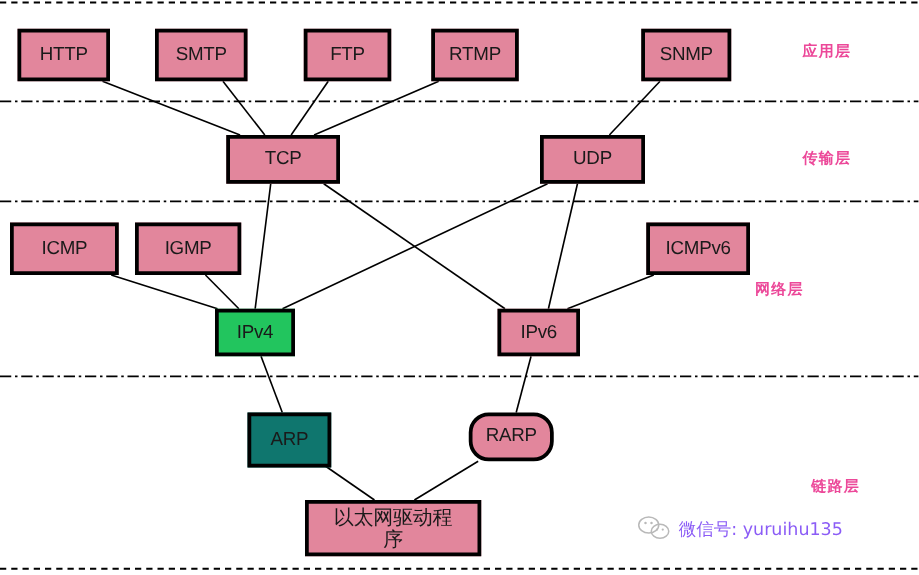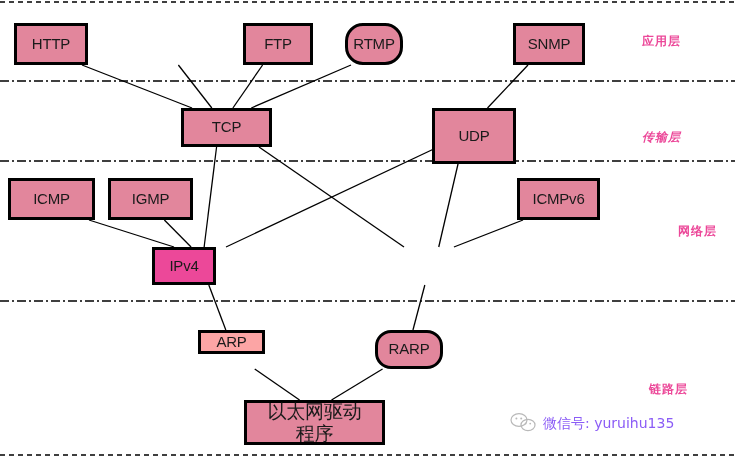--- a/index.html
+++ b/index.html
@@ -33,21 +33,21 @@
     justify-content: center;
     text-align: center;
     color: #1a1a1a;
     font-size: 15px;
     line-height: 1.12;
     letter-spacing: -0.2px;
     z-index: 3;
   }
   .node.cjk {
     font-family: "DejaVu Sans", sans-serif;
-    font-size: 19px;
+    font-size: 16px;
     padding: 0 16px;
   }
   .layer-label {
     position: absolute;
     font-family: "DejaVu Sans", sans-serif;
     font-size: 12px;
     font-weight: bold;
     color: #ec4899;
     letter-spacing: 1px;
     white-space: nowrap;
@@ -87,35 +87,37 @@
       <line x1="461.96" y1="147" x2="438.74" y2="247" stroke="#000" stroke-width="1.3"></line>
       <line x1="89" y1="220" x2="174" y2="247" stroke="#000" stroke-width="1.3"></line>
       <line x1="164.36" y1="220" x2="191.09" y2="247" stroke="#000" stroke-width="1.3"></line>
       <line x1="523" y1="220" x2="453.95" y2="247" stroke="#000" stroke-width="1.3"></line>
       <line x1="208.82" y1="285" x2="225.83" y2="330" stroke="#000" stroke-width="1.3"></line>
       <line x1="424.84" y1="285" x2="412.96" y2="330" stroke="#000" stroke-width="1.3"></line>
       <line x1="254.74" y1="369" x2="299.56" y2="400" stroke="#000" stroke-width="1.3"></line>
       <line x1="382.54" y1="369" x2="331.51" y2="400" stroke="#000" stroke-width="1.3"></line>
     </svg>
 <div class="node" style="left: 14px; top: 23px; width: 74px; height: 42px; background: rgb(226, 134, 156); border-color: rgb(0, 0, 0);">HTTP</div>
+    <div class="node" style="left: 124px; top: 23px; width: 74px; height: 42px; background: rgb(226, 134, 156); border-color: rgb(0, 0, 0);">SMTP</div>
     <div class="node" style="left: 243px; top: 23px; width: 70px; height: 42px; background: rgb(226, 134, 156); border-color: rgb(0, 0, 0);">FTP</div>
-    <div class="node" style="left: 345px; top: 23px; width: 58px; height: 42px; background: rgb(226, 134, 156); border-color: rgb(0, 0, 0); border-radius: 18px;">RTMP</div>
+    <div class="node" style="left: 345px; top: 23px; width: 70px; height: 42px; background: rgb(226, 134, 156); border-color: rgb(0, 0, 0);">RTMP</div>
     <div class="node" style="left: 513px; top: 23px; width: 72px; height: 42px; background: rgb(226, 134, 156); border-color: rgb(0, 0, 0);">SNMP</div>
     <div class="node" style="left: 181px; top: 108px; width: 91px; height: 39px; background: rgb(226, 134, 156); border-color: rgb(0, 0, 0);">TCP</div>
-    <div class="node" style="left: 432px; top: 108px; width: 84px; height: 56px; background: rgb(226, 134, 156); border-color: rgb(0, 0, 0);">UDP</div>
+    <div class="node" style="left: 432px; top: 108px; width: 84px; height: 39px; background: rgb(226, 134, 156); border-color: rgb(0, 0, 0);">UDP</div>
     <div class="node" style="left: 108px; top: 178px; width: 85px; height: 42px; background: rgb(226, 134, 156); border-color: rgb(0, 0, 0);">IGMP</div>
     <div class="node" style="left: 8px; top: 178px; width: 87px; height: 42px; background: rgb(226, 134, 156); border-color: rgb(0, 0, 0);">ICMP</div>
     <div class="node" style="left: 517px; top: 178px; width: 83px; height: 42px; background: rgb(226, 134, 156); border-color: rgb(0, 0, 0);">ICMPv6</div>
-    <div class="node" style="left: 152px; top: 247px; width: 64px; height: 38px; background: #ec4899; border-color: rgb(0, 0, 0); text-align: right;">IPv4</div>
-    <div class="node" style="left: 198px; top: 330px; width: 67px; height: 24px; background: #fca5a5; border-color: rgb(0, 0, 0);">ARP</div>
+    <div class="node" style="left: 172px; top: 247px; width: 64px; height: 38px; background: #22c55e; border-color: rgb(0, 0, 0); text-align: right;">IPv4</div>
+    <div class="node" style="left: 398px; top: 247px; width: 66px; height: 38px; background: rgb(226, 134, 156); border-color: rgb(0, 0, 0);">IPv6</div>
+    <div class="node" style="left: 198px; top: 330px; width: 67px; height: 44px; background: #0f766e; border-color: rgb(0, 0, 0);">ARP</div>
     <div class="node" style="left: 375px; top: 330px; width: 68px; height: 39px; background: rgb(226, 134, 156); border-color: rgb(0, 0, 0); border-radius: 16px;">RARP</div>
     <div class="node cjk" style="left: 244px; top: 400px; width: 141px; height: 45px; background: rgb(226, 134, 156); border-color: rgb(0, 0, 0);">以太网驱动程序</div>
     <div class="layer-label" style="left: 642px; top: 33px;">应用层</div>
-    <div class="layer-label" style="left: 642px; top: 129px; font-style: italic;">传输层</div>
-    <div class="layer-label" style="left: 678px; top: 223px;">网络层</div>
+    <div class="layer-label" style="left: 642px; top: 118px;">传输层</div>
+    <div class="layer-label" style="left: 604px; top: 223px;">网络层</div>
     <div class="layer-label" style="left: 649px; top: 381px;">链路层</div>
     <div class="watermark" style="left: 510px; top: 412px;">
       <span><svg width="26" height="20" viewBox="0 0 26 20">
           <ellipse cx="9" cy="8" rx="8" ry="6.4" fill="none" stroke="#b9b9b9" stroke-width="1.2"></ellipse>
           <ellipse cx="18" cy="13" rx="7" ry="5.6" fill="none" stroke="#b9b9b9" stroke-width="1.2"></ellipse>
           <circle cx="6.4" cy="6.4" r="1" fill="#b9b9b9"></circle>
           <circle cx="11.2" cy="6.4" r="1" fill="#b9b9b9"></circle>
           <circle cx="15.6" cy="11.6" r="0.9" fill="#b9b9b9"></circle>
           <circle cx="20.2" cy="11.6" r="0.9" fill="#b9b9b9"></circle>
         </svg></span>

